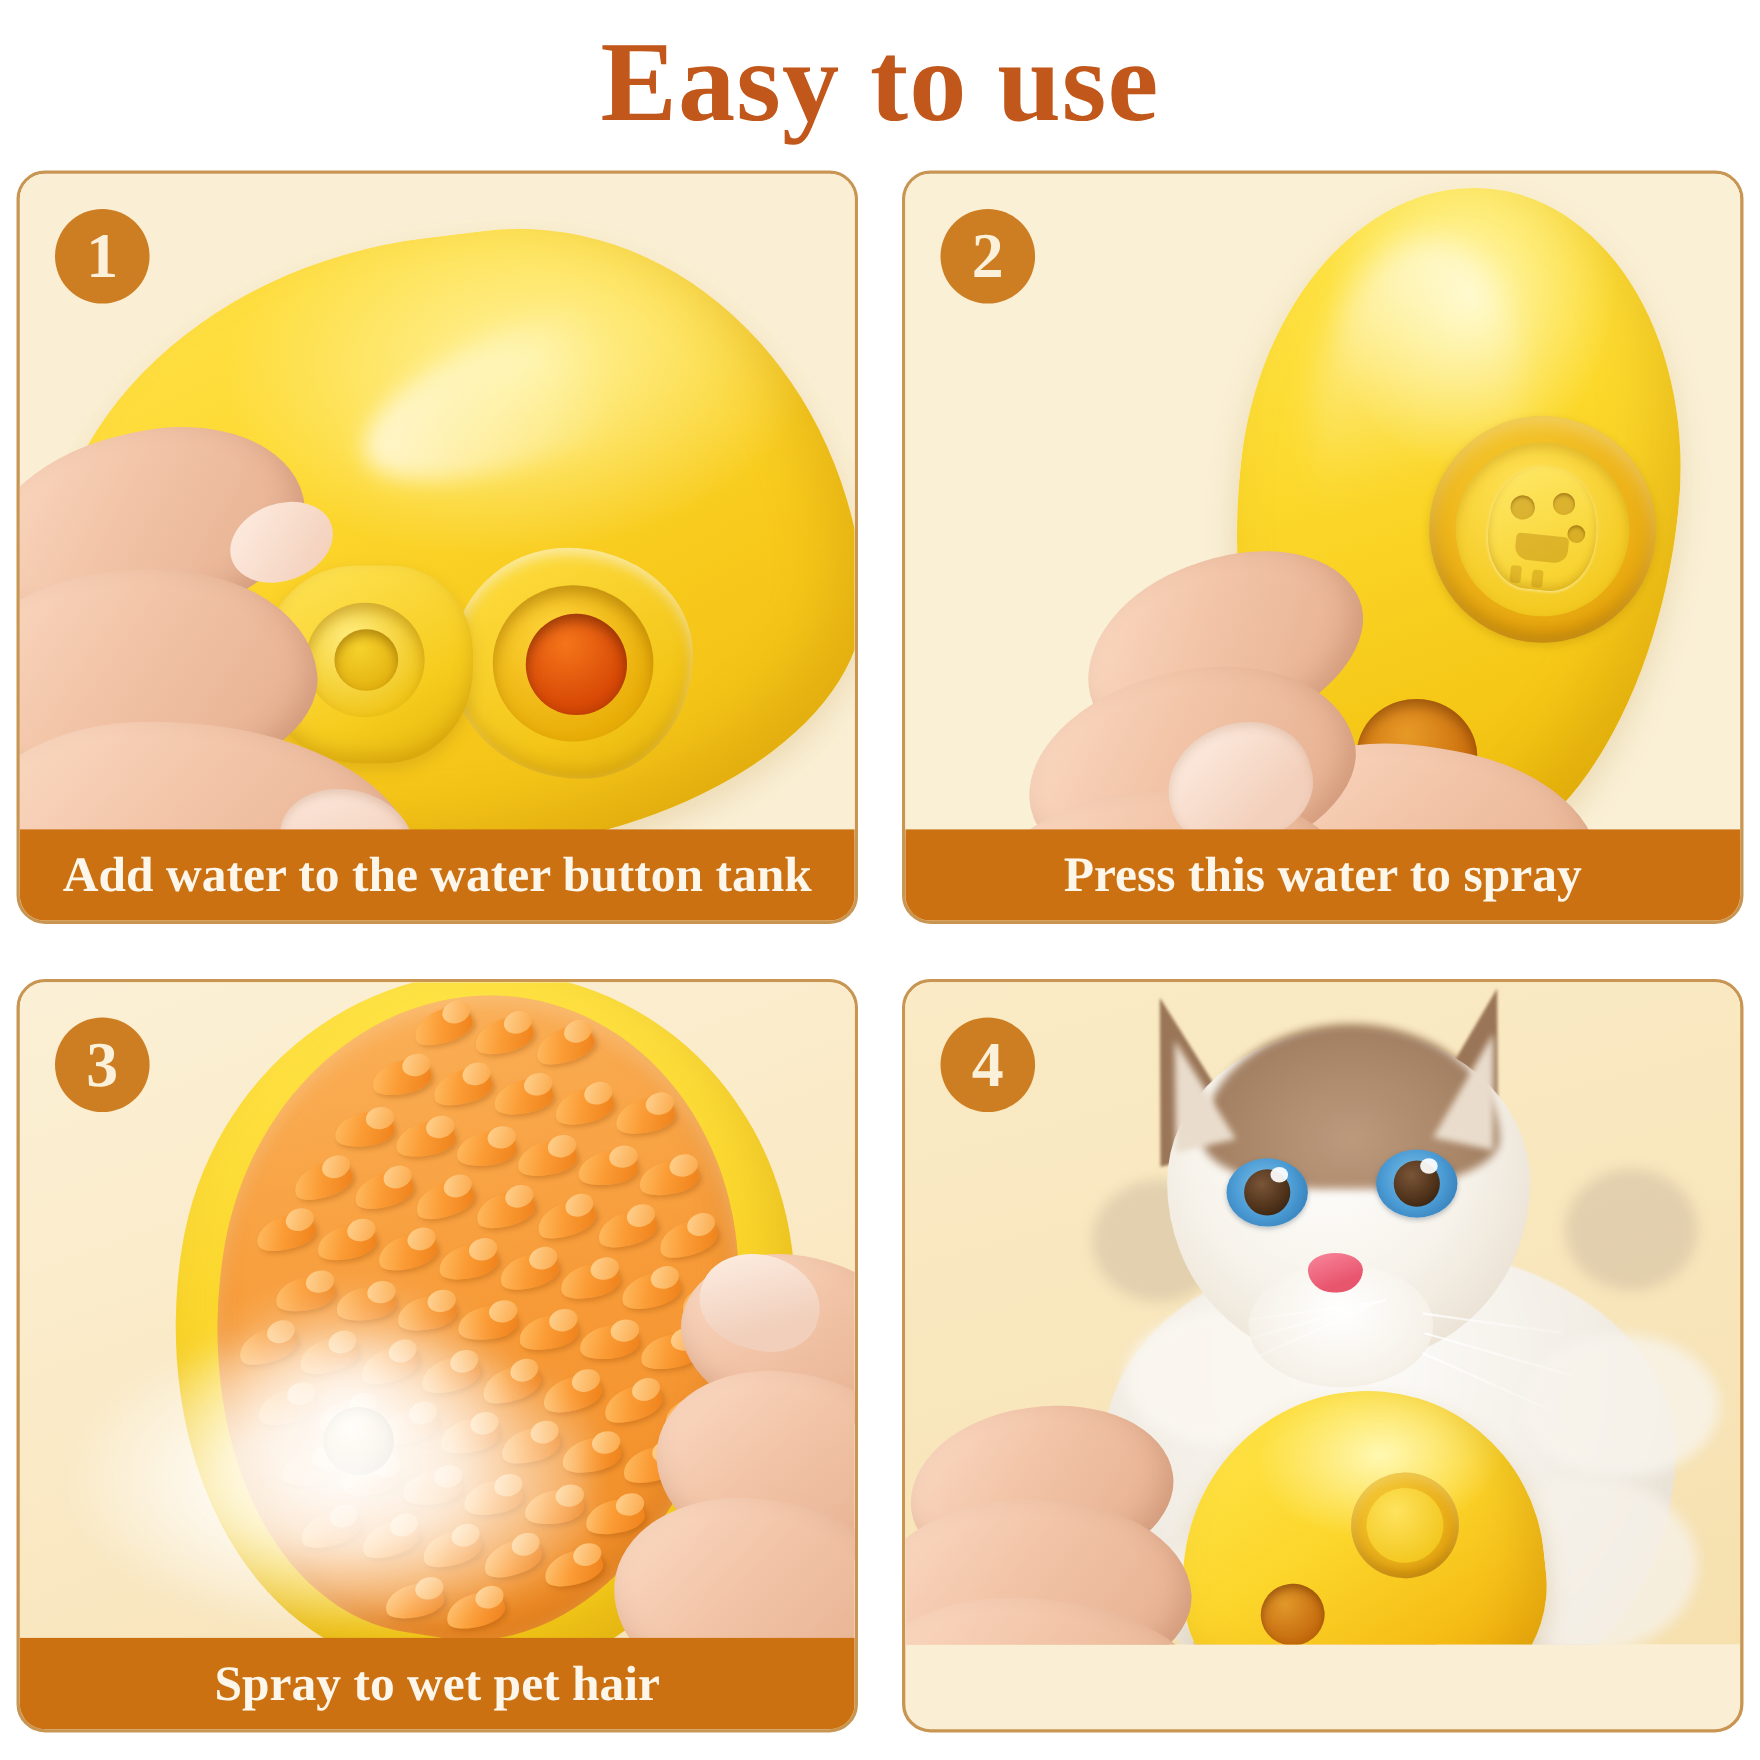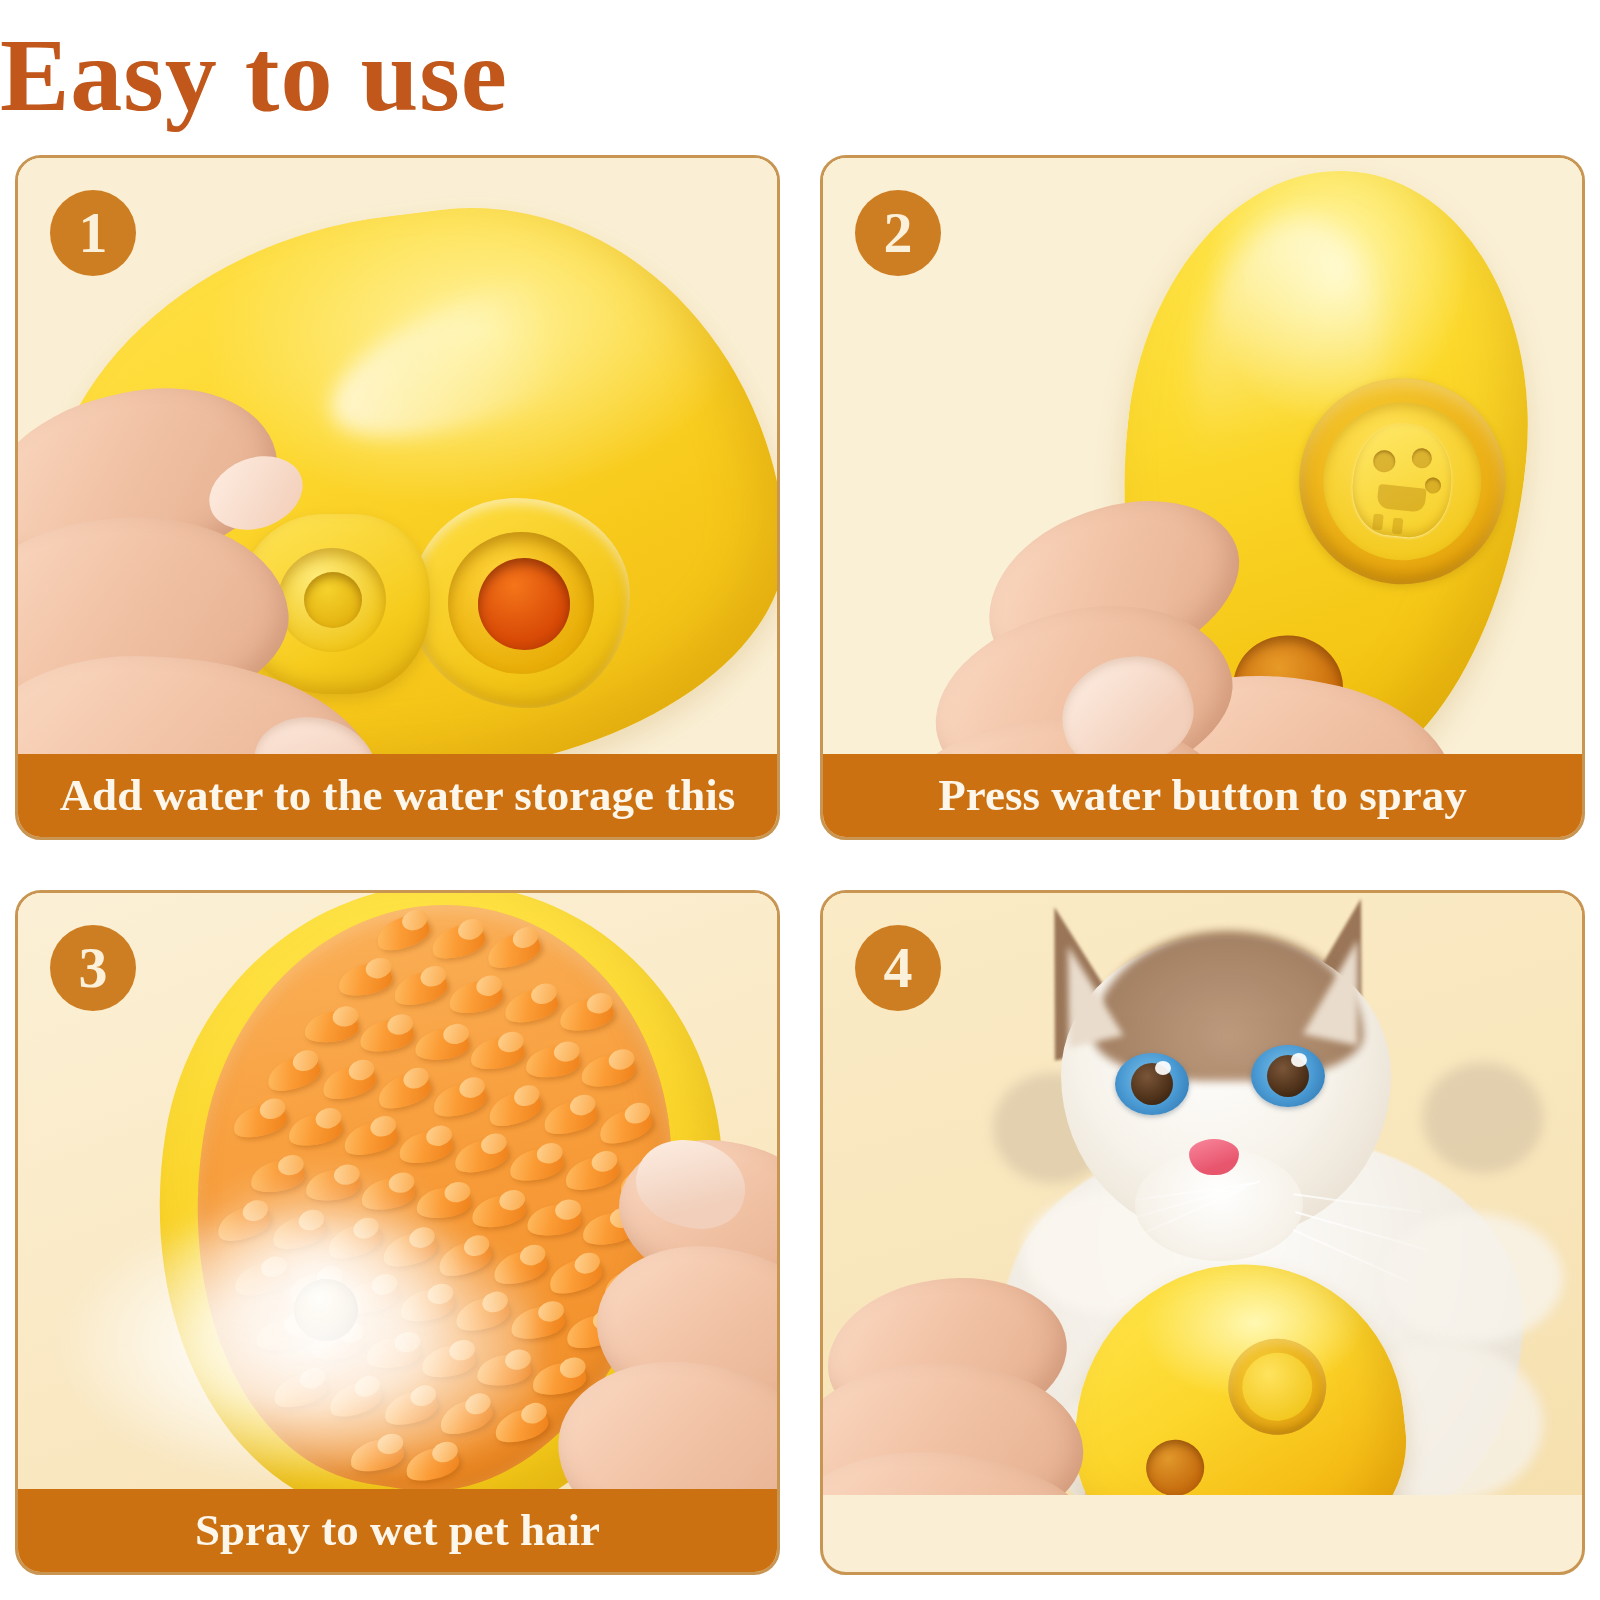--- a/index.html
+++ b/index.html
@@ -8,20 +8,21 @@
   body{
     background:#FFFFFF;
     font-family:"Liberation Serif", serif;
     overflow:hidden;
     position:relative;
   }
 
   
   .page-title{
     width:100%;
+    text-align:center;
     color:#C1571A;
     font-family:"Liberation Serif", serif;
     font-weight:bold;
     font-size:104px;
     line-height:150px;
     letter-spacing:1px;
     height:150px;
     white-space:nowrap;
   }
 
@@ -481,21 +482,21 @@
       </div>
 
       <div class="finger p1-f1"></div>
       <div class="finger p1-f2"></div>
       <div class="finger p1-f3"></div>
       <div class="p1-nail"></div>
       <div class="p1-nail2"></div>
     </div>
 
     <div class="badge">1</div>
-    <div class="caption">Add water to the water storage this</div>
+    <div class="caption">Add water to the water button tank</div>
   </div>
 
   <div class="panel">
     <div class="photo">
       <div class="p2-bg"></div>
 
       <div class="p2-device">
         <div class="p2-shine"></div>
 
         <div class="p2-btn">
@@ -515,21 +516,21 @@
       </div>
 
       <div class="finger p2-f1"></div>
       <div class="finger p2-f4"></div>
       <div class="finger p2-f2"></div>
       <div class="finger p2-f3"></div>
       <div class="p2-thumbnail"></div>
     </div>
 
     <div class="badge">2</div>
-    <div class="caption">Press water button to spray</div>
+    <div class="caption">Press this water to spray</div>
   </div>
 
   <div class="panel">
     <div class="photo">
       <div class="p3-bg"></div>
 
       <div class="p3-shell">
         <div class="p3-pad" id="bristle-pad">
             <div class="bristle" style="left: 138px; top: 22px; transform: rotate(-30deg); z-index: 10;"></div>
             <div class="bristle" style="left: 194px; top: 22px; transform: rotate(-27deg); z-index: 10;"></div>

